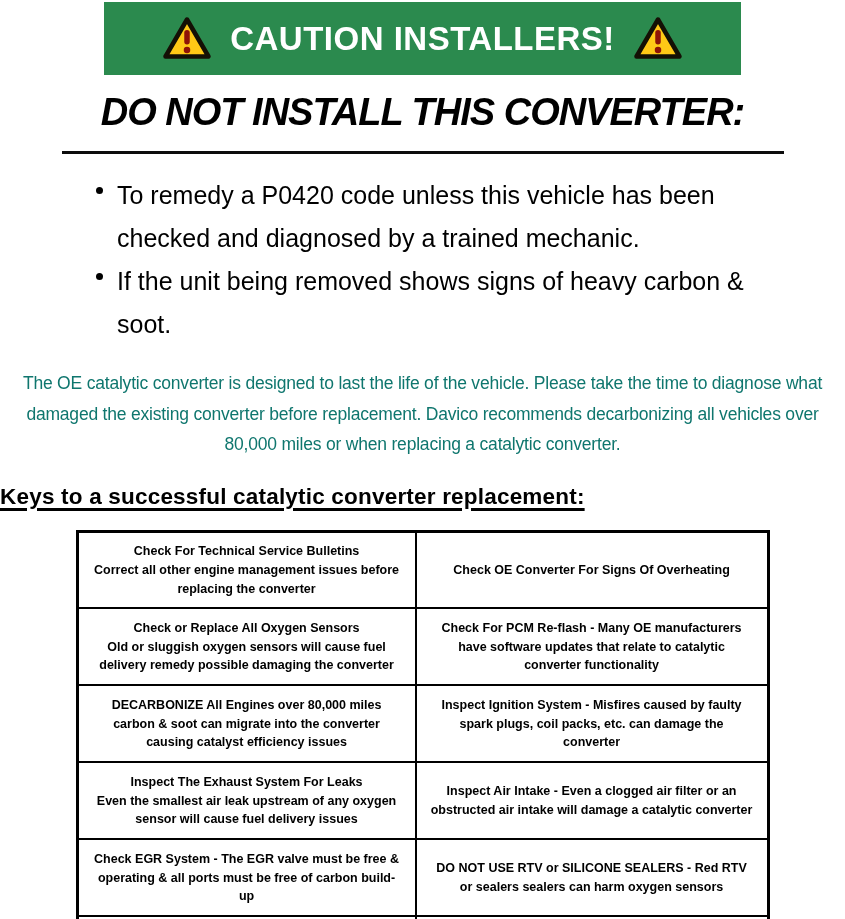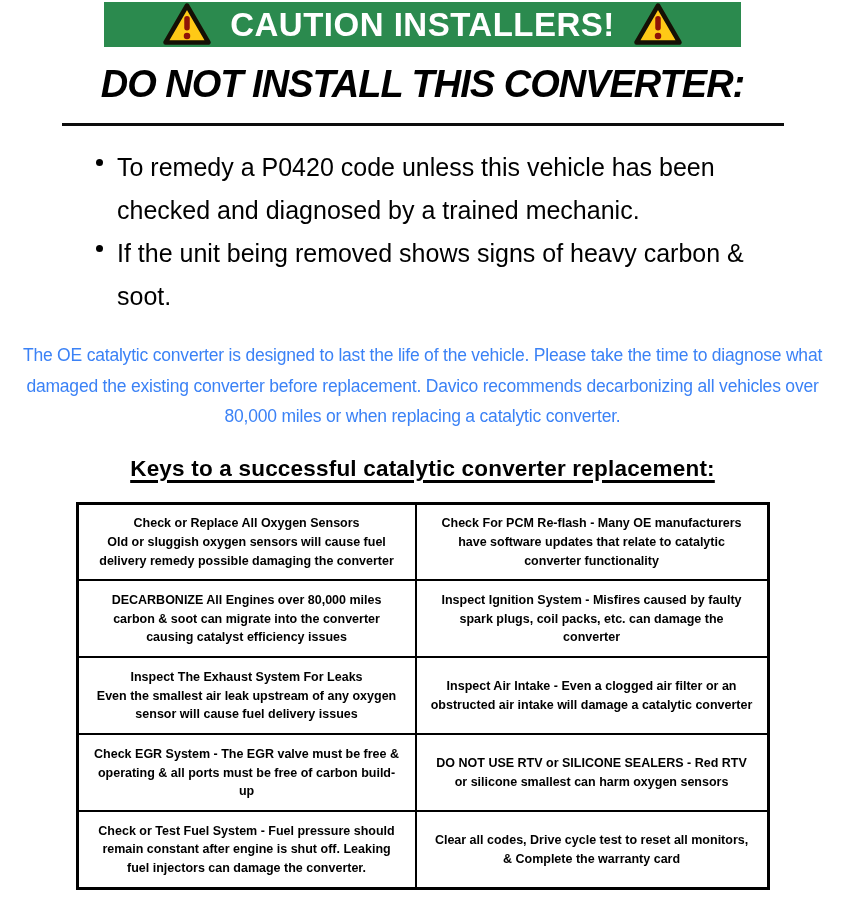--- a/index.html
+++ b/index.html
@@ -11,21 +11,21 @@
     width: 845px;
     height: 919px;
     font-family: "Liberation Sans", sans-serif;
     color: #000;
     overflow: hidden;
   }
 
   
   .banner {
     width: 637px;
-    height: 45px;
+    height: 73px;
     margin: 2px auto 0;
     display: flex;
     align-items: center;
     justify-content: center;
     gap: 18px;
   }
   .banner-text {
     color: #ffffff;
     font-size: 33px;
     font-weight: 800;
@@ -73,28 +73,28 @@
     border-radius: 50%;
     background: #000;
   }
 
   
   .intro {
     margin: 22px 10px 0;
     text-align: center;
     font-size: 17.5px;
     letter-spacing: -0.2px;
-    color: #3b82f6;
+    color: #0f766e;
     line-height: 1.75;
   }
 
   
   .keys-heading {
     margin: 24px 0 16px;
-    text-align: center;
+    text-align: left;
     font-size: 22.5px;
     font-weight: 800;
     letter-spacing: 0.2px;
     text-decoration: underline;
     text-decoration-thickness: 2.5px;
     text-underline-offset: 4px;
   }
 
   
   .tips-table {
@@ -153,35 +153,40 @@
 
 <h2 class="keys-heading">Keys to a successful catalytic converter replacement:</h2>
 
 <table class="tips-table">
   <colgroup>
       <col class="left">
       <col class="right">
     </colgroup>
   <tbody>
     <tr>
+      <td>Check For Technical Service Bulletins
+Correct all other engine management issues before replacing the converter</td>
+      <td>Check OE Converter For Signs Of Overheating</td>
+    </tr>
+    <tr>
       <td>Check or Replace All Oxygen Sensors
 Old or sluggish oxygen sensors will cause fuel delivery remedy possible damaging the converter</td>
       <td>Check For PCM Re-flash - Many OE manufacturers have software updates that relate to catalytic converter functionality</td>
     </tr>
     <tr>
       <td>DECARBONIZE All Engines over 80,000 miles carbon &amp; soot can migrate into the converter causing catalyst efficiency issues</td>
       <td>Inspect Ignition System - Misfires caused by faulty spark plugs, coil packs, etc. can damage the converter</td>
     </tr>
     <tr>
       <td>Inspect The Exhaust System For Leaks
 Even the smallest air leak upstream of any oxygen sensor will cause fuel delivery issues</td>
       <td>Inspect Air Intake - Even a clogged air filter or an obstructed air intake will damage a catalytic converter</td>
     </tr>
     <tr>
       <td>Check EGR System - The EGR valve must be free &amp; operating &amp; all ports must be free of carbon build-up</td>
-      <td>DO NOT USE RTV or SILICONE SEALERS - Red RTV or silicone smallest can harm oxygen sensors</td>
+      <td>DO NOT USE RTV or SILICONE SEALERS - Red RTV or sealers sealers can harm oxygen sensors</td>
     </tr>
     <tr>
       <td>Check or Test Fuel System - Fuel pressure should remain constant after engine is shut off.  Leaking fuel injectors can damage the converter.</td>
       <td>Clear all codes,  Drive cycle test to reset all monitors, &amp; Complete the warranty card</td>
     </tr>
   </tbody>
 </table>
 
 </body></html>

